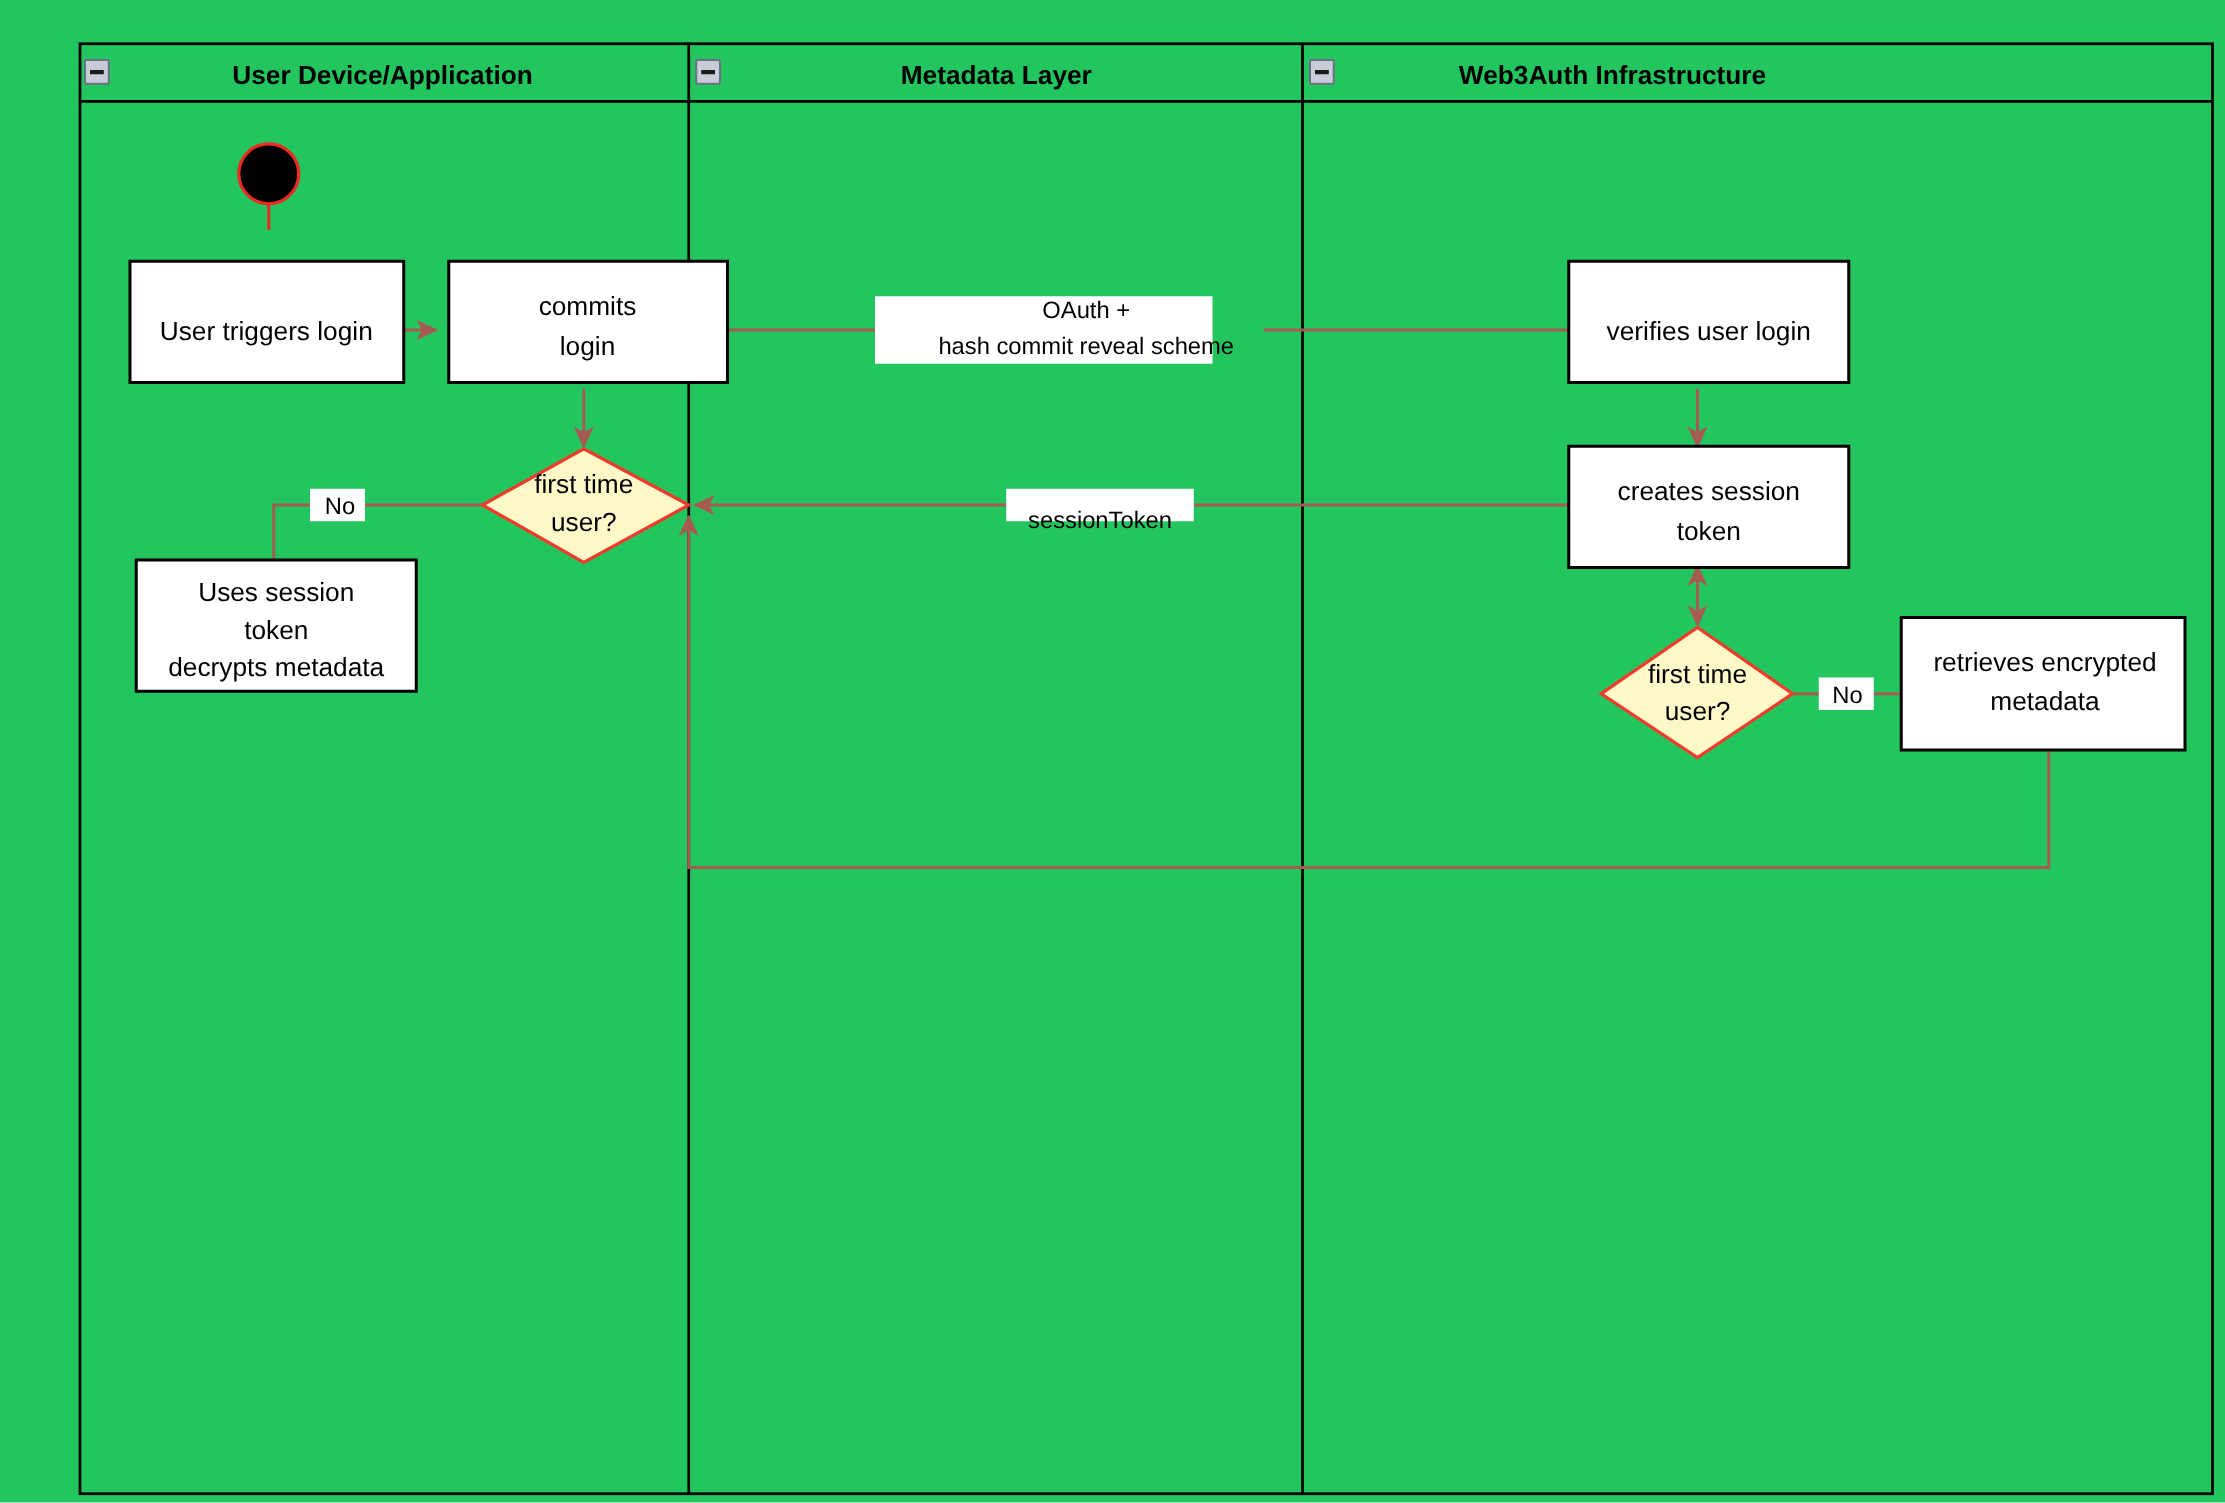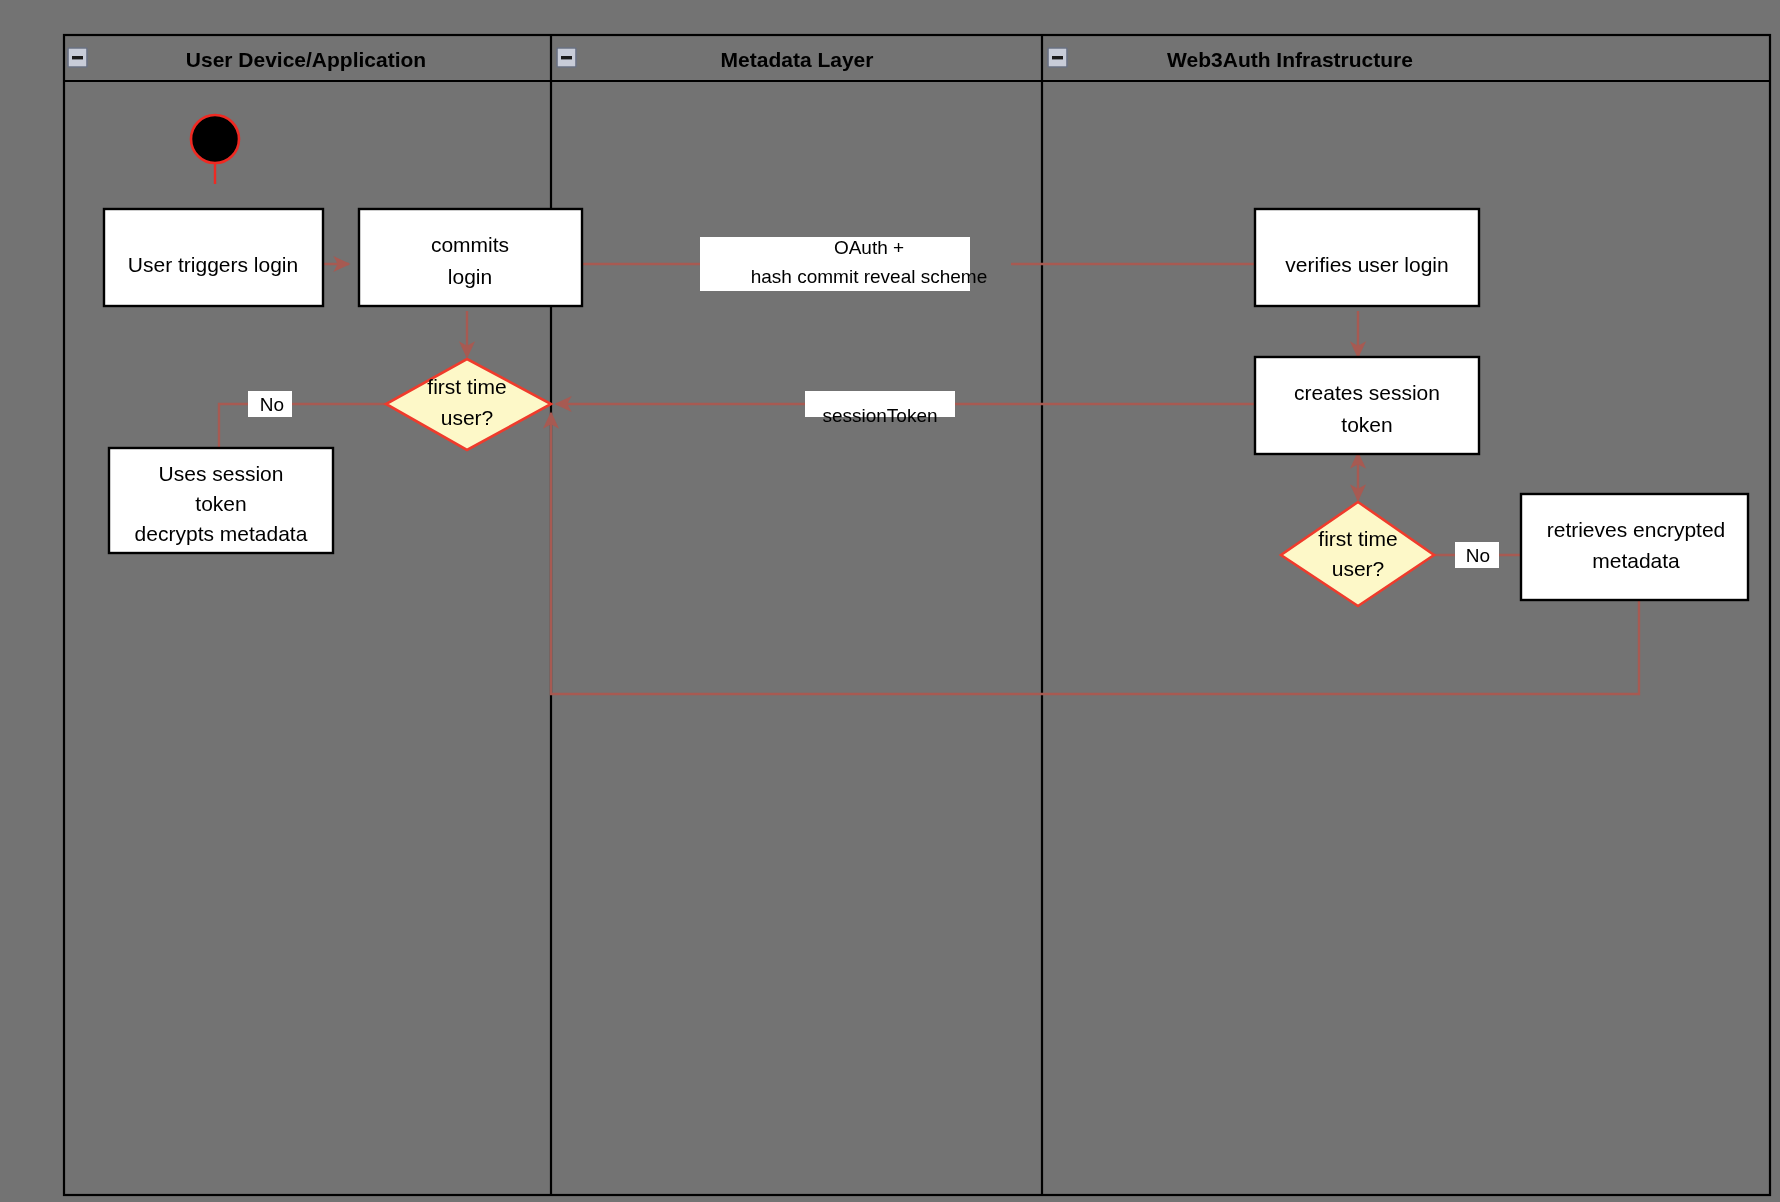--- a/index.html
+++ b/index.html
@@ -1,17 +1,17 @@
 <!DOCTYPE html>
 <html><head>
 <meta charset="utf-8">
 <style>
   html,body{margin:0;padding:0;background:#ffffff;}
   body{font-family:"Liberation Sans",sans-serif;}
-  #canvas{position:relative;width:1780px;height:1202px;background:#737373;overflow:hidden;}
+  #canvas{position:relative;width:1780px;height:1202px;background:#22c55e;overflow:hidden;}
   svg{position:absolute;left:0;top:0;}
   .lane-title{font-size:21px;font-weight:bold;fill:#000000;text-anchor:middle;
               font-family:"Liberation Sans",sans-serif;}
   .node-text{font-size:21px;fill:#000000;text-anchor:middle;
              font-family:"Liberation Sans",sans-serif;}
   .edge-text{font-size:19px;fill:#000000;text-anchor:middle;
              font-family:"Liberation Sans",sans-serif;}
   .lane-box{fill:none;stroke:#000000;stroke-width:2.2;}
   .lane-div{stroke:#000000;stroke-width:2.2;}
   .activity{fill:#ffffff;stroke:#000000;stroke-width:2.4;}

